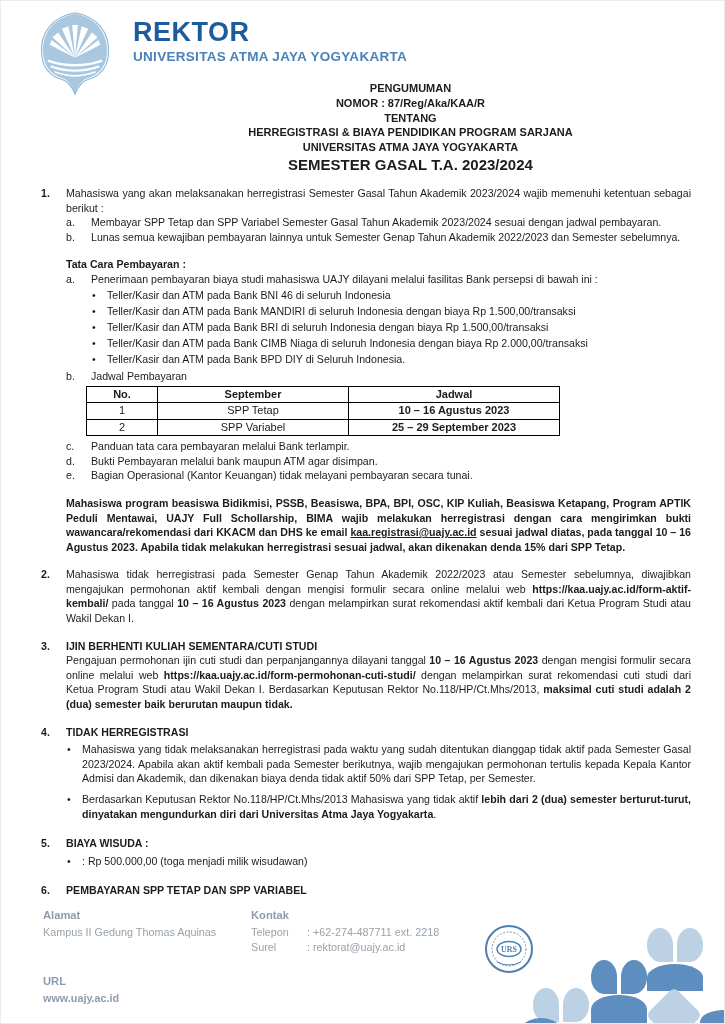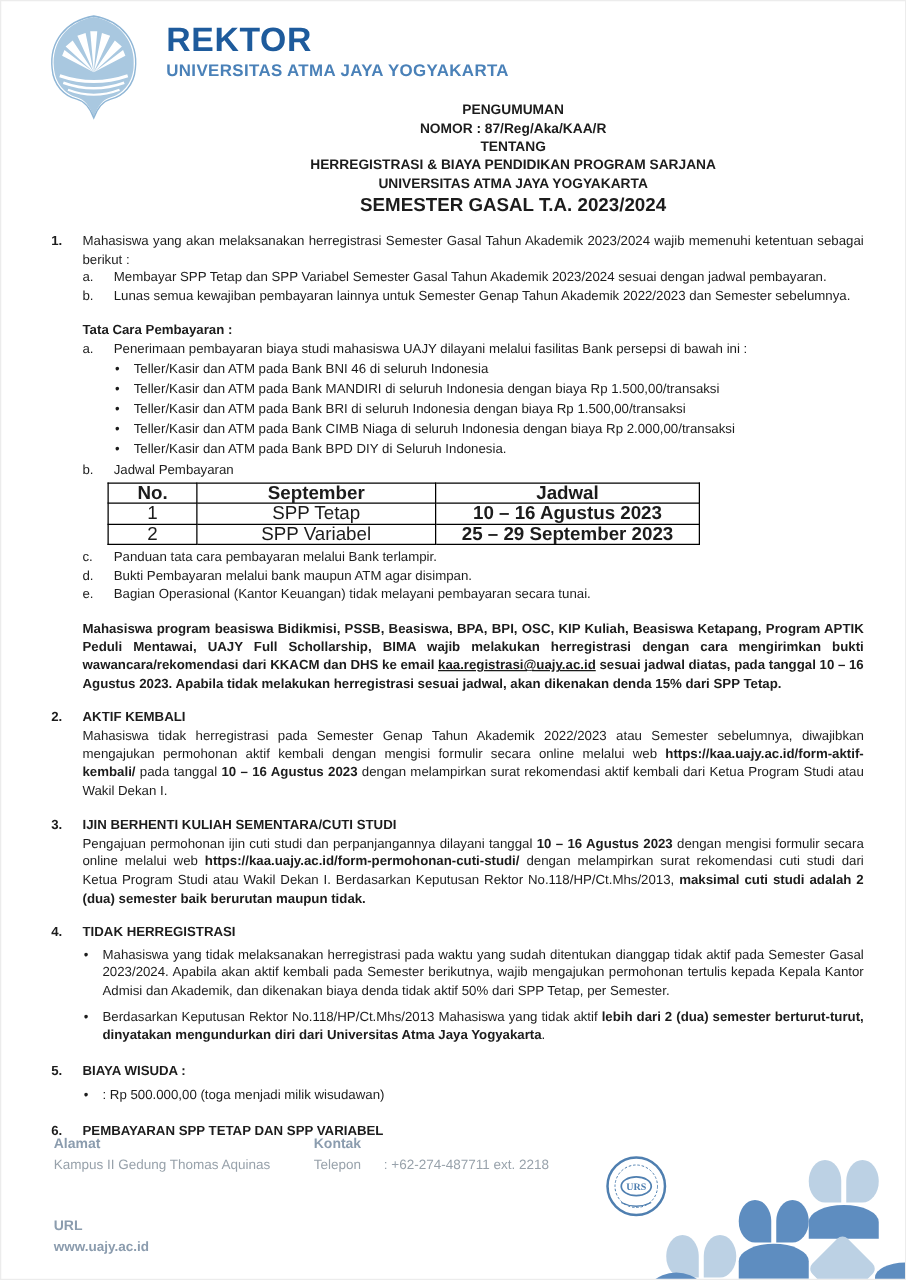--- a/index.html
+++ b/index.html
@@ -34,21 +34,21 @@
   .sub-lab{width:25px;flex:0 0 auto;}
   .sub-txt{flex:1;text-align:justify;}
   .blank{height:13px;}
   .bullets{margin:1px 0 2px 0;}
   .b-row{display:flex;margin:1.5px 0;}
   .b-dot{width:15px;flex:0 0 auto;text-align:left;padding-left:1px;}
   .b-dot::before{content:"\2022";}
   .b-txt{flex:1;text-align:justify;}
   .b-row.lvl1{padding-left:25px;}
   
-  table.sched{border-collapse:collapse;margin:2px 0 3px 20px;font-size:15px;}
+  table.sched{border-collapse:collapse;margin:2px 0 3px 20px;font-size:11px;}
   table.sched th,table.sched td{border:1.4px solid #000;text-align:center;padding:0 4px;height:15.5px;line-height:13px;}
   table.sched th{font-weight:bold;}
   .col-no{width:62px;}
   .col-ket{width:182px;}
   .col-jad{width:202px;}
   td.jad{font-weight:bold;}
   
   .wisuda-row{display:flex;}
   .wis-lab{width:230px;flex:0 0 auto;}
   .wis-val{flex:1;}
@@ -194,21 +194,20 @@
         </div>
 
         <div class="blank"></div>
         <p class="j"><span style="font-weight: bold;">Mahasiswa program beasiswa Bidikmisi, PSSB, Beasiswa, BPA, BPI, OSC, KIP Kuliah, Beasiswa Ketapang, Program APTIK Peduli Mentawai, UAJY Full Schollarship, BIMA wajib melakukan herregistrasi dengan cara mengirimkan bukti wawancara/rekomendasi dari KKACM dan DHS ke email </span><span style="font-weight: bold; text-decoration: underline;">kaa.registrasi@uajy.ac.id</span><span style="font-weight: bold;">  sesuai jadwal diatas, pada tanggal 10 – 16 Agustus  2023. Apabila tidak melakukan herregistrasi sesuai jadwal, akan dikenakan denda 15% dari SPP Tetap.</span></p>
       </div>
     </div>
 
     <div class="sec">
       <div class="sec-num">2.</div>
       <div class="sec-body">
-        <div class="sec-title">AKTIF KEMBALI</div>
         <p class="j"><span>Mahasiswa tidak herregistrasi pada Semester Genap Tahun Akademik 2022/2023 atau Semester sebelumnya, diwajibkan mengajukan permohonan aktif kembali dengan mengisi formulir secara online melalui web </span><span style="font-weight: bold;">https://kaa.uajy.ac.id/form-aktif-kembali/</span><span> pada tanggal </span><span style="font-weight: bold;">10 – 16 Agustus  2023</span><span> dengan melampirkan surat rekomendasi aktif kembali dari Ketua Program Studi atau Wakil Dekan I.</span></p>
       </div>
     </div>
 
     <div class="sec">
       <div class="sec-num">3.</div>
       <div class="sec-body">
         <div class="sec-title">IJIN BERHENTI KULIAH SEMENTARA/CUTI STUDI</div>
         <p class="j"><span>Pengajuan permohonan ijin cuti studi dan perpanjangannya dilayani tanggal </span><span style="font-weight: bold;">10 – 16 Agustus  2023</span><span> dengan mengisi formulir secara online melalui web  </span><span style="font-weight: bold;">https://kaa.uajy.ac.id/form-permohonan-cuti-studi/</span><span>  dengan melampirkan surat rekomendasi cuti studi dari Ketua Program Studi atau Wakil Dekan I. Berdasarkan Keputusan Rektor No.118/HP/Ct.Mhs/2013, </span><span style="font-weight: bold;">maksimal cuti studi adalah 2 (dua) semester baik berurutan maupun tidak.</span></p>
       </div>
@@ -258,20 +257,24 @@
       <div class="f-url">
         <div class="f-label">URL</div>
         <div class="f-urlval">www.uajy.ac.id</div>
       </div>
     </div>
     <div class="f-col-kontak">
       <div class="f-label">Kontak</div>
       <div class="f-line k-row">
         <span class="k-lab">Telepon</span>
         <span>: +62-274-487711 ext. 2218</span>
+      </div>
+      <div class="k-row">
+        <span class="k-lab">Surel</span>
+        <span>: rektorat@uajy.ac.id</span>
       </div>
     </div>
   </div>
 
   <div class="seal">
     <svg viewBox="0 0 50 50" width="50" height="50" aria-hidden="true">
       <circle cx="25" cy="25" r="23" fill="none" stroke="#4f7fb0" stroke-width="2"></circle>
       <circle cx="25" cy="25" r="17" fill="none" stroke="#4f7fb0" stroke-width="0.8" stroke-dasharray="2 1.5"></circle>
       <ellipse cx="25" cy="25" rx="12" ry="7.5" fill="none" stroke="#4f7fb0" stroke-width="1.4"></ellipse>
       <text x="25" y="28" text-anchor="middle" font-family="Liberation Serif, serif" font-size="8" font-weight="bold" fill="#4f7fb0">URS</text>

